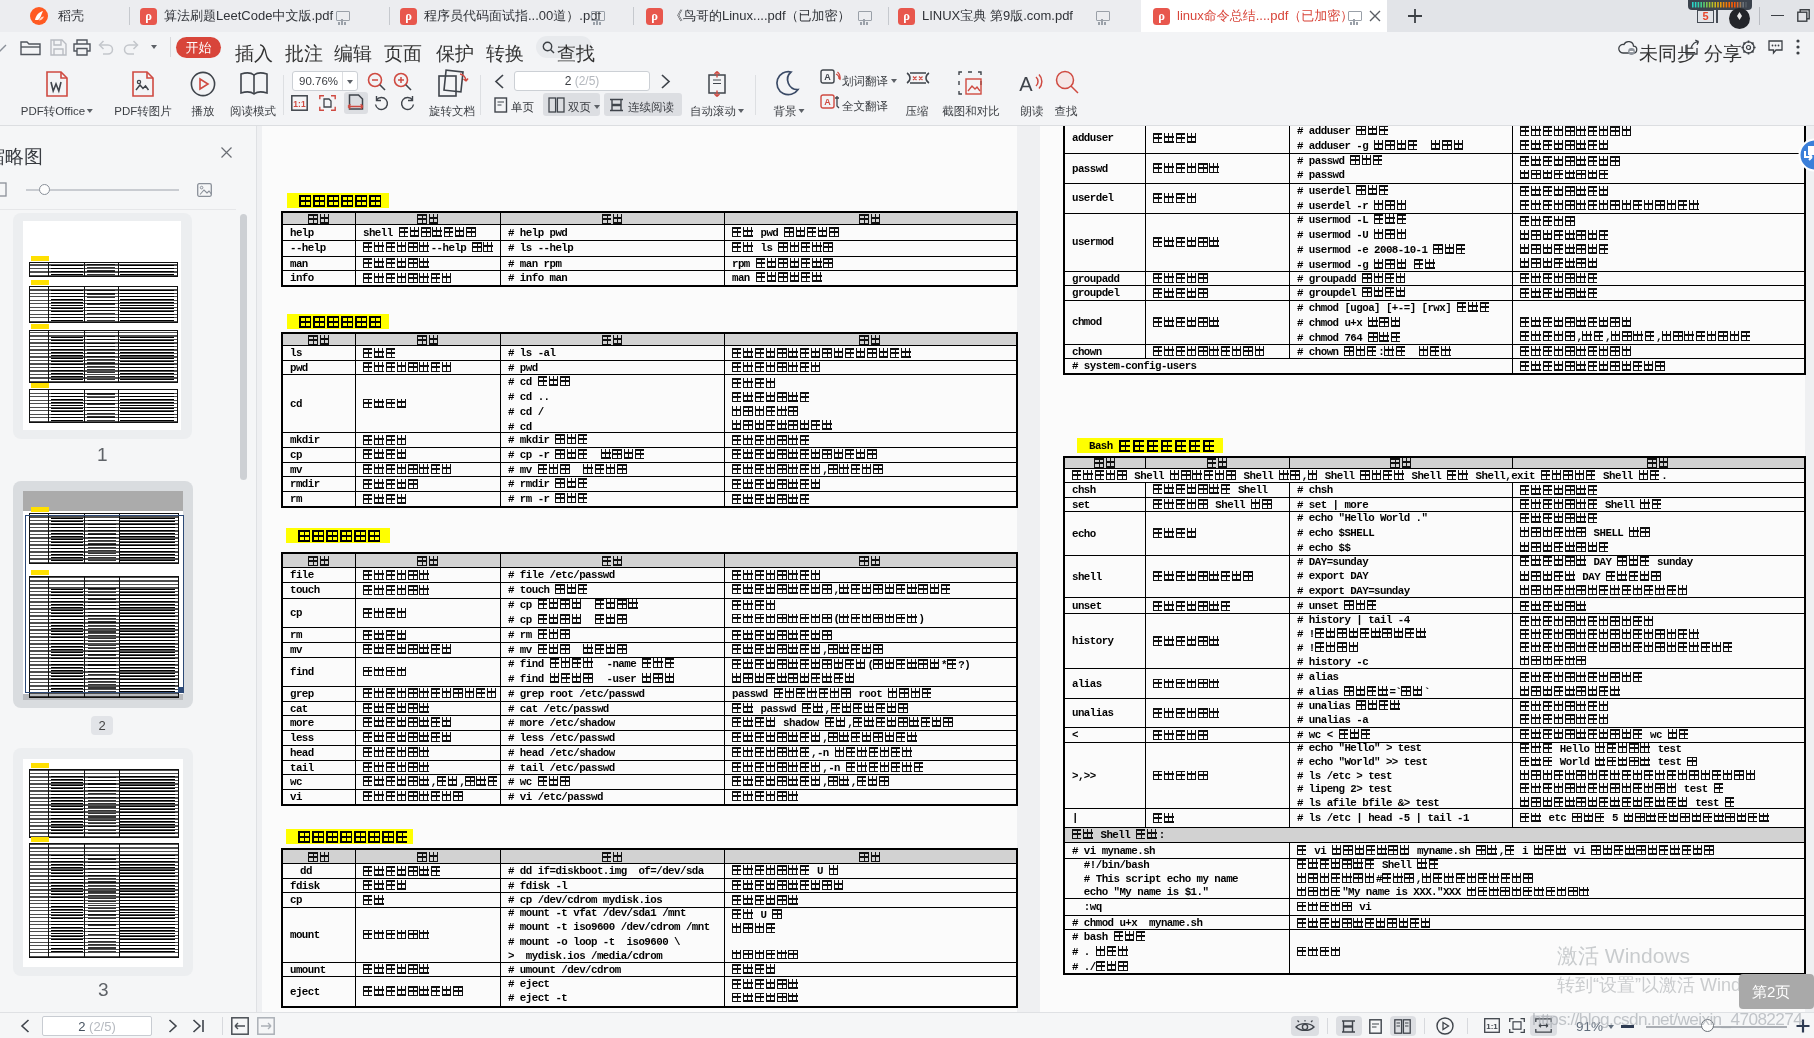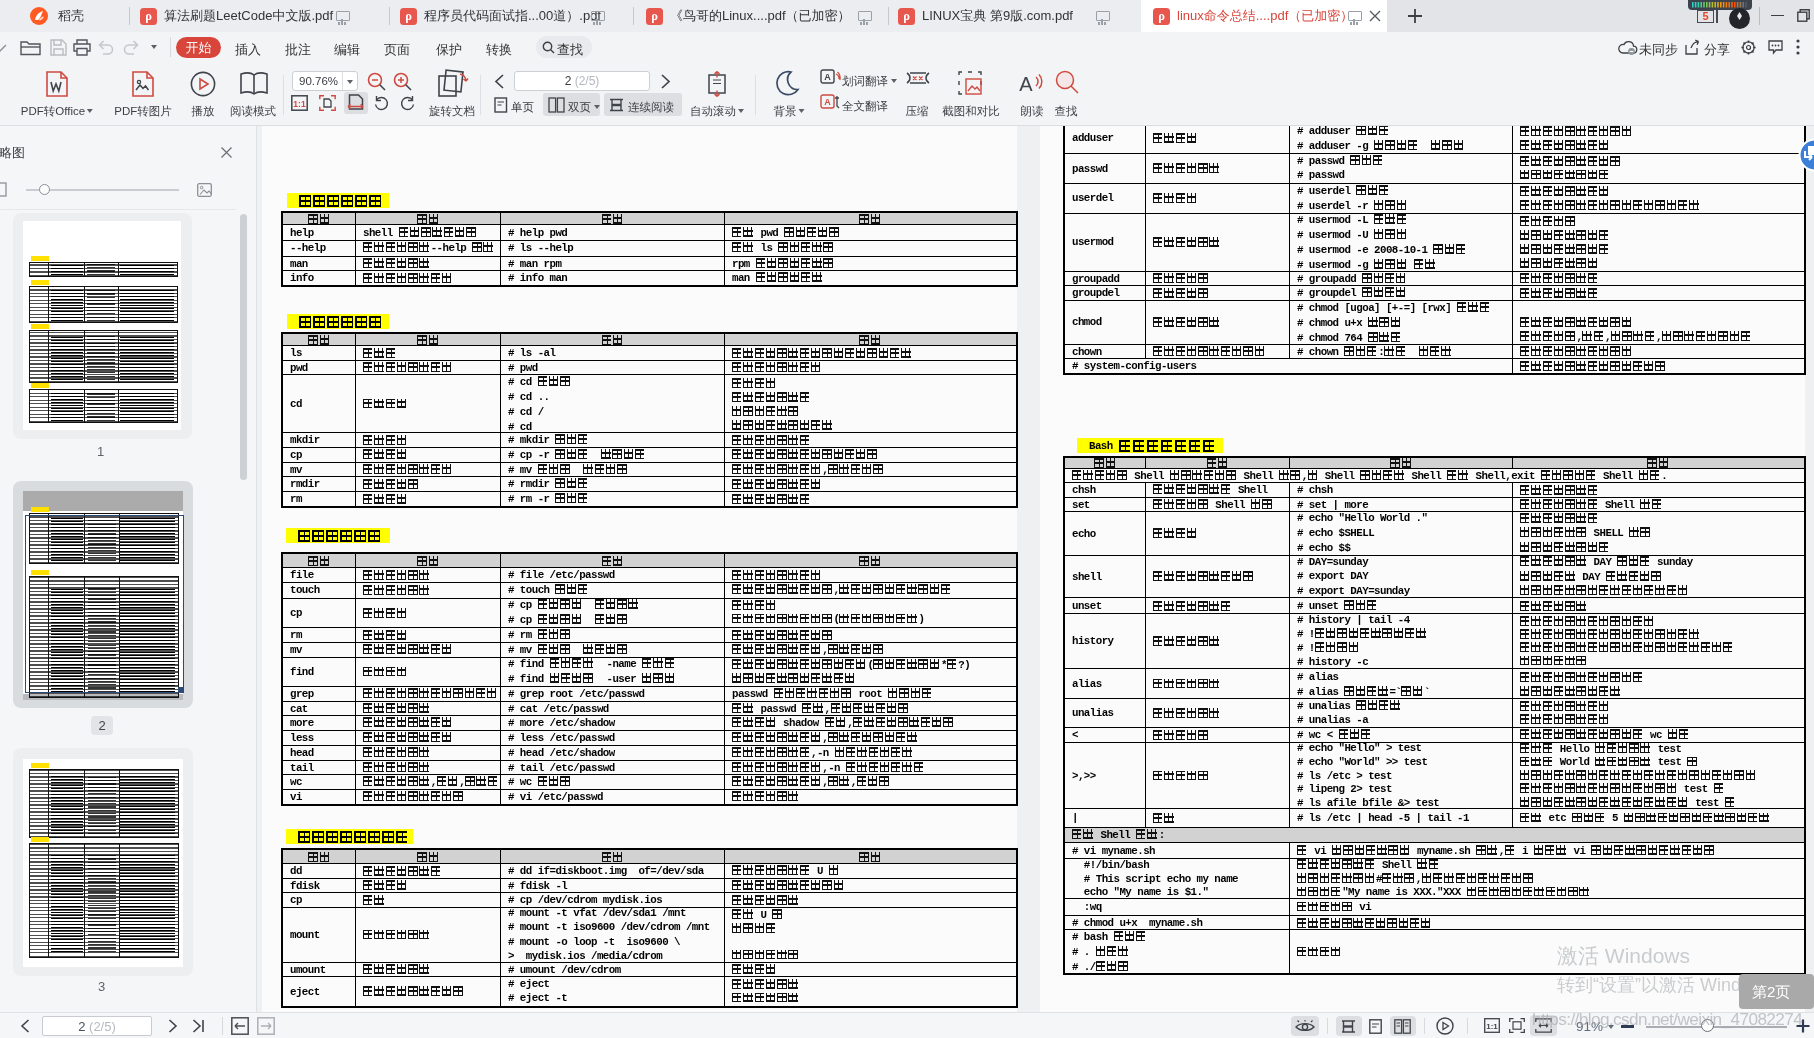--- a/index.html
+++ b/index.html
@@ -7,21 +7,21 @@
 i{display:inline-block;width:9.4px;height:9.7px;margin:0 1.9px 0 0;vertical-align:-1px;
 background:repeating-linear-gradient(0deg,#111 0 1.4px,rgba(0,0,0,0) 1.4px 4.15px),repeating-linear-gradient(90deg,#111 0 1.4px,rgba(0,0,0,0) 1.4px 4.6px);}
 i:nth-of-type(even){background:repeating-linear-gradient(90deg,#111 0 1.4px,rgba(0,0,0,0) 1.4px 3.9px),repeating-linear-gradient(0deg,#111 0 1.5px,rgba(0,0,0,0) 1.5px 5.2px);}
 .t i{width:11.6px;height:12px;margin-right:2.4px;vertical-align:-1.5px;
 background:repeating-linear-gradient(0deg,#000 0 1.7px,rgba(0,0,0,0) 1.7px 5.1px),repeating-linear-gradient(90deg,#000 0 1.7px,rgba(0,0,0,0) 1.7px 5.6px);}
 b{font-family:"Liberation Mono",monospace;font-weight:bold;font-size:10.8px;letter-spacing:-0.55px}
 .cell{display:flex;align-items:center;font-size:11px;white-space:pre;overflow:hidden}
 
 .t{position:absolute;background:#ffff00;padding-left:12px;display:flex;align-items:center}
 
-.ui{position:absolute;color:#333;font-size:13px;white-space:nowrap}
+.ui{position:absolute;color:#333;font-size:19px;white-space:nowrap}
 .tab{position:absolute;top:0;height:32px;display:flex;align-items:center;font-size:13px;color:#303338}
 .sep32{position:absolute;top:7px;height:18px;width:1px;background:#c6c9ce}
 .pdfic{display:inline-block;width:17px;height:17px;border-radius:3.5px;background:#e8574d;color:#fff;
 font-weight:bold;font-size:12.5px;text-align:center;line-height:17px;font-family:"Liberation Serif",serif}
 .mon{display:inline-block;position:relative;width:14px;height:12px}
 .mon:before{content:"";position:absolute;left:0;top:0;width:12px;height:8px;border:1.2px solid #9aa0a8;border-radius:1px}
 .mon:after{content:"";position:absolute;left:5px;top:8px;width:1.5px;height:3px;background:#9aa0a8;box-shadow:-3px 3px 0 0 #9aa0a8,3px 3px 0 0 #9aa0a8,0 3px 0 0 #9aa0a8}
 .lbl{position:absolute;font-size:11.5px;color:#3b3e43;white-space:nowrap}
 .car{display:inline-block;width:0;height:0;border-left:3.5px solid transparent;border-right:3.5px solid transparent;border-top:4px solid #5c6066;vertical-align:2px}
 .pill{position:absolute;background:#dcdee2;border-radius:3px}
@@ -682,21 +682,21 @@
 <div class="ab" style="left:281px;top:848px;width:737px;height:159.5px;border:2px solid #000"></div>
 <div class="ab" style="left:283px;top:850px;width:733px;height:13px;background:#d2d2d2"></div>
 <div class="ab cell" style="left:283px;top:850px;width:73px;height:13px;line-height:12.0px;justify-content:center;padding:0"><div><i></i><i></i></div></div>
 <div class="ab cell" style="left:356px;top:850px;width:145px;height:13px;line-height:12.0px;justify-content:center;padding:0"><div><i></i><i></i></div></div>
 <div class="ab cell" style="left:501px;top:850px;width:224px;height:13px;line-height:12.0px;justify-content:center;padding:0"><div><i></i><i></i></div></div>
 <div class="ab cell" style="left:725px;top:850px;width:291px;height:13px;line-height:12.0px;justify-content:center;padding:0"><div><i></i><i></i></div></div>
 <div class="ab" style="left:355px;top:850px;width:1.25px;height:14px;background:#000"></div>
 <div class="ab" style="left:500px;top:850px;width:1.25px;height:14px;background:#000"></div>
 <div class="ab" style="left:724px;top:850px;width:1.25px;height:14px;background:#000"></div>
 <div class="ab" style="left:283px;top:863px;width:733px;height:1.3px;background:#000"></div>
-<div class="ab cell" style="left:283px;top:864px;width:73px;height:13.5px;line-height:12.5px;justify-content:flex-start;padding:0 0 0 7px"><div><b>dd</b></div></div>
+<div class="ab cell" style="left:283px;top:864px;width:73px;height:13.5px;line-height:12.5px;justify-content:flex-start;padding:0 0 0 17px"><div><b>dd</b></div></div>
 <div class="ab cell" style="left:356px;top:864px;width:145px;height:13.5px;line-height:12.5px;justify-content:flex-start;padding:0 0 0 7px"><div><i></i><i></i><i></i><i></i><i></i><i></i><i></i></div></div>
 <div class="ab cell" style="left:501px;top:864px;width:224px;height:13.5px;line-height:12.5px;justify-content:flex-start;padding:0 0 0 7px"><div><b>#&nbsp;dd&nbsp;if=diskboot.img&nbsp;&nbsp;of=/dev/sda</b></div></div>
 <div class="ab cell" style="left:725px;top:864px;width:291px;height:13.5px;line-height:12.5px;justify-content:flex-start;padding:0 0 0 7px"><div><i></i><i></i><i></i><i></i><i></i><i></i><i></i><b>&nbsp;U&nbsp;</b><i></i></div></div>
 <div class="ab" style="left:355px;top:864px;width:1.25px;height:14.5px;background:#000"></div>
 <div class="ab" style="left:500px;top:864px;width:1.25px;height:14.5px;background:#000"></div>
 <div class="ab" style="left:724px;top:864px;width:1.25px;height:14.5px;background:#000"></div>
 <div class="ab" style="left:283px;top:877.5px;width:733px;height:1.3px;background:#000"></div>
 <div class="ab cell" style="left:283px;top:878.5px;width:73px;height:13.5px;line-height:12.5px;justify-content:flex-start;padding:0 0 0 7px"><div><b>fdisk</b></div></div>
 <div class="ab cell" style="left:356px;top:878.5px;width:145px;height:13.5px;line-height:12.5px;justify-content:flex-start;padding:0 0 0 7px"><div><i></i><i></i><i></i><i></i></div></div>
 <div class="ab cell" style="left:501px;top:878.5px;width:224px;height:13.5px;line-height:12.5px;justify-content:flex-start;padding:0 0 0 7px"><div><b>#&nbsp;fdisk&nbsp;-l</b></div></div>

